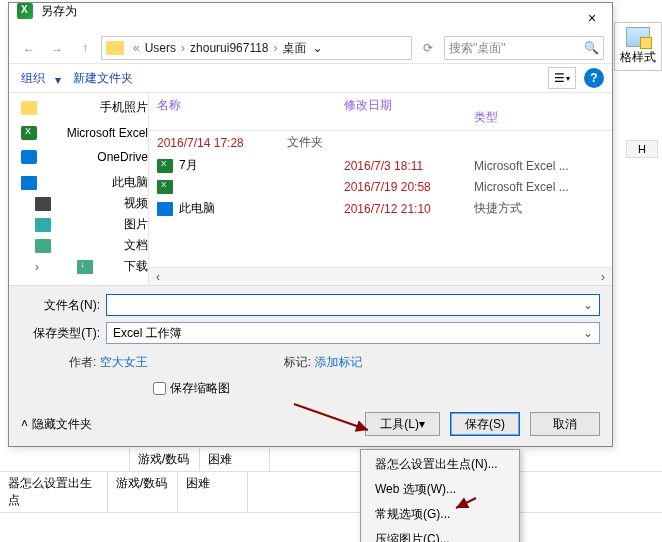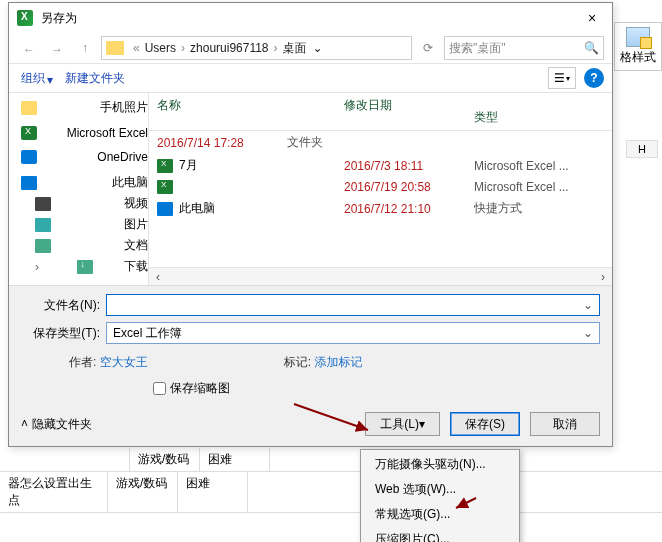--- a/index.html
+++ b/index.html
@@ -1,54 +1,54 @@
 <!DOCTYPE html>
 <html><head>
 <meta charset="utf-8">
 <style>
 * { box-sizing: border-box; font-family: "Microsoft YaHei", "Segoe UI", sans-serif; }
 body { margin: 0; background: #fff; font-size: 12px; width: 662px; height: 542px; overflow: hidden; position: relative; }
 .dialog { position: absolute; left: 8px; top: 2px; width: 605px; height: 445px; border: 1px solid #888; background: #fff; box-shadow: 2px 2px 8px rgba(0,0,0,0.15); z-index: 10; }
-.titlebar { display: flex; align-items: center; height: 30px; padding: 0 0 0 8px; }
+.titlebar { display: flex; height: 30px; padding: 0 0 0 8px; }
 .titlebar .app-icon { width: 16px; height: 16px; background: linear-gradient(135deg,#1e7e34,#28a745); border-radius: 2px; margin-right: 8px; position: relative; }
 .titlebar .app-icon::after { content:"X"; color:#fff; font-size:10px; font-weight:bold; position:absolute; left:4px; top:1px; }
 .titlebar .title { flex: 1; font-size: 12px; }
 .titlebar .close { width: 40px; height: 30px; display:flex; align-items:center; justify-content:center; font-size: 14px; }
 .addrbar { display:flex; align-items:center; height: 30px; padding: 0 8px; gap:4px; }
 .nav-btn { width: 24px; height:24px; display:flex; align-items:center; justify-content:center; color:#888; border-radius:2px; }
 .breadcrumb { flex:1; display:flex; align-items:center; border:1px solid #ccc; height:24px; padding:0 4px; gap:2px; background:#fff; }
 .breadcrumb .folder-ico { width:18px; height:14px; background:#ffd96a; border-radius:1px; margin-right:4px; }
 .breadcrumb span { color:#222; }
 .breadcrumb .sep { color:#888; padding:0 3px; }
 .dd-arrow { color:#555; padding:0 4px; }
 .refresh { width:24px; }
 .searchbox { width:160px; border:1px solid #ccc; height:24px; display:flex; align-items:center; padding:0 4px; color:#888; }
 .searchbox .mag { margin-left:auto; }
 .toolbar { display:flex; align-items:center; height:30px; padding:0 8px; gap:4px; border-bottom:1px solid #e5e5e5; border-top:1px solid #e5e5e5; }
-.tool-link { color:#1a47b8; display:flex; align-items:flex-end; gap:2px; padding:2px 4px; }
+.tool-link { color:#1a47b8; display:flex; align-items:flex-end; gap:10px; padding:2px 4px; }
 .spacer { flex:1; }
 .view-btn { width:28px; height:22px; border:1px solid #ccc; display:flex; align-items:center; justify-content:center; gap:1px; }
 .help-btn { width:20px; height:20px; border-radius:50%; background:#0078d7; color:#fff; display:flex; align-items:center; justify-content:center; font-weight:bold; margin-left:4px; }
 .mainarea { display:flex; height:192px; }
 .sidebar { width:140px; border-right:1px solid #e5e5e5; padding:4px 0 4px 12px; overflow:hidden; }
 .side-item { display:flex; align-items:center; gap:6px; padding:2px 0; color:#000; white-space:nowrap;justify-content:space-between; }
 .ico { width:16px; height:14px; flex-shrink:0; display:inline-block; }
 .ico-folder { background:#ffd96a; border-radius:1px; }
 .ico-excel { background:#1e7e34; border-radius:2px; position:relative; }
 .ico-excel::after { content:"X"; color:#fff; font-size:9px; position:absolute; left:4px; top:0; }
 .ico-onedrive { background:#0078d7; border-radius:2px; }
 .ico-pc { background:#0078d7; border-radius:1px; }
 .ico-video { background:#444; border-radius:1px; }
 .ico-pic { background:#3aa; border-radius:1px; }
 .ico-doc { background:#4a8; border-radius:1px; }
 .ico-dl { background:#4a8; border-radius:1px; position:relative; }
 .ico-dl::after { content:"↓"; color:#fff; font-size:9px; position:absolute; left:4px; top:-1px; }
 .tri { width:10px; display:inline-block; color:#666; }
 .filelist { flex:1; display:flex; flex-direction:column; }
-.colheaders { display:flex; border-bottom:1px solid #e5e5e5; padding:4px 8px; color:#14532d; }
+.colheaders { display:flex; border-bottom:1px solid #e5e5e5; padding:4px 8px; color:#8b5cf6; }
 .col-name { flex:1; }
 .col-date { width:130px; }
 .col-type { width:130px;margin-top:12px; }
 .file-rows { flex:1; overflow:hidden; }
 .file-row { display:flex; padding:3px 8px; align-items:center; }
 .file-row .fname { flex:1; display:flex; align-items:center; gap:6px; }
 .file-row .fdate { width:130px; color:#b91c1c; }
 .file-row .ftype { width:130px; color:#555; white-space:nowrap; overflow:hidden; text-overflow:ellipsis; }
 .fico-folder { width:16px; height:14px; background:#ffd96a; border-radius:1px; display:inline-block; }
 .fico-xlsx { width:16px; height:14px; background:#1e7e34; border-radius:1px; display:inline-block; position:relative; }
@@ -269,21 +269,21 @@
     <div class="btn tools">
         <span>工具(L)</span>
         <span>▾</span>
       </div>
     <div class="btn default">保存(S)</div>
     <div class="btn">取消</div>
   </div>
 </div>
 
 <div class="dropdown-menu">
-  <div class="mi">万能摄像头驱动(N)...</div>
+  <div class="mi">器怎么设置出生点(N)...</div>
   <div class="mi">Web 选项(W)...</div>
   <div class="mi">常规选项(G)...</div>
   <div class="mi">压缩图片(C)...</div>
 </div>
 
 <svg class="arrow arrow1" width="90" height="40">
   <defs>
       <marker id="ah1" markerWidth="8" markerHeight="8" refX="6" refY="3" orient="auto">
         <path d="M0,0 L6,3 L0,6 Z" fill="#8b0000"></path>
       </marker>

